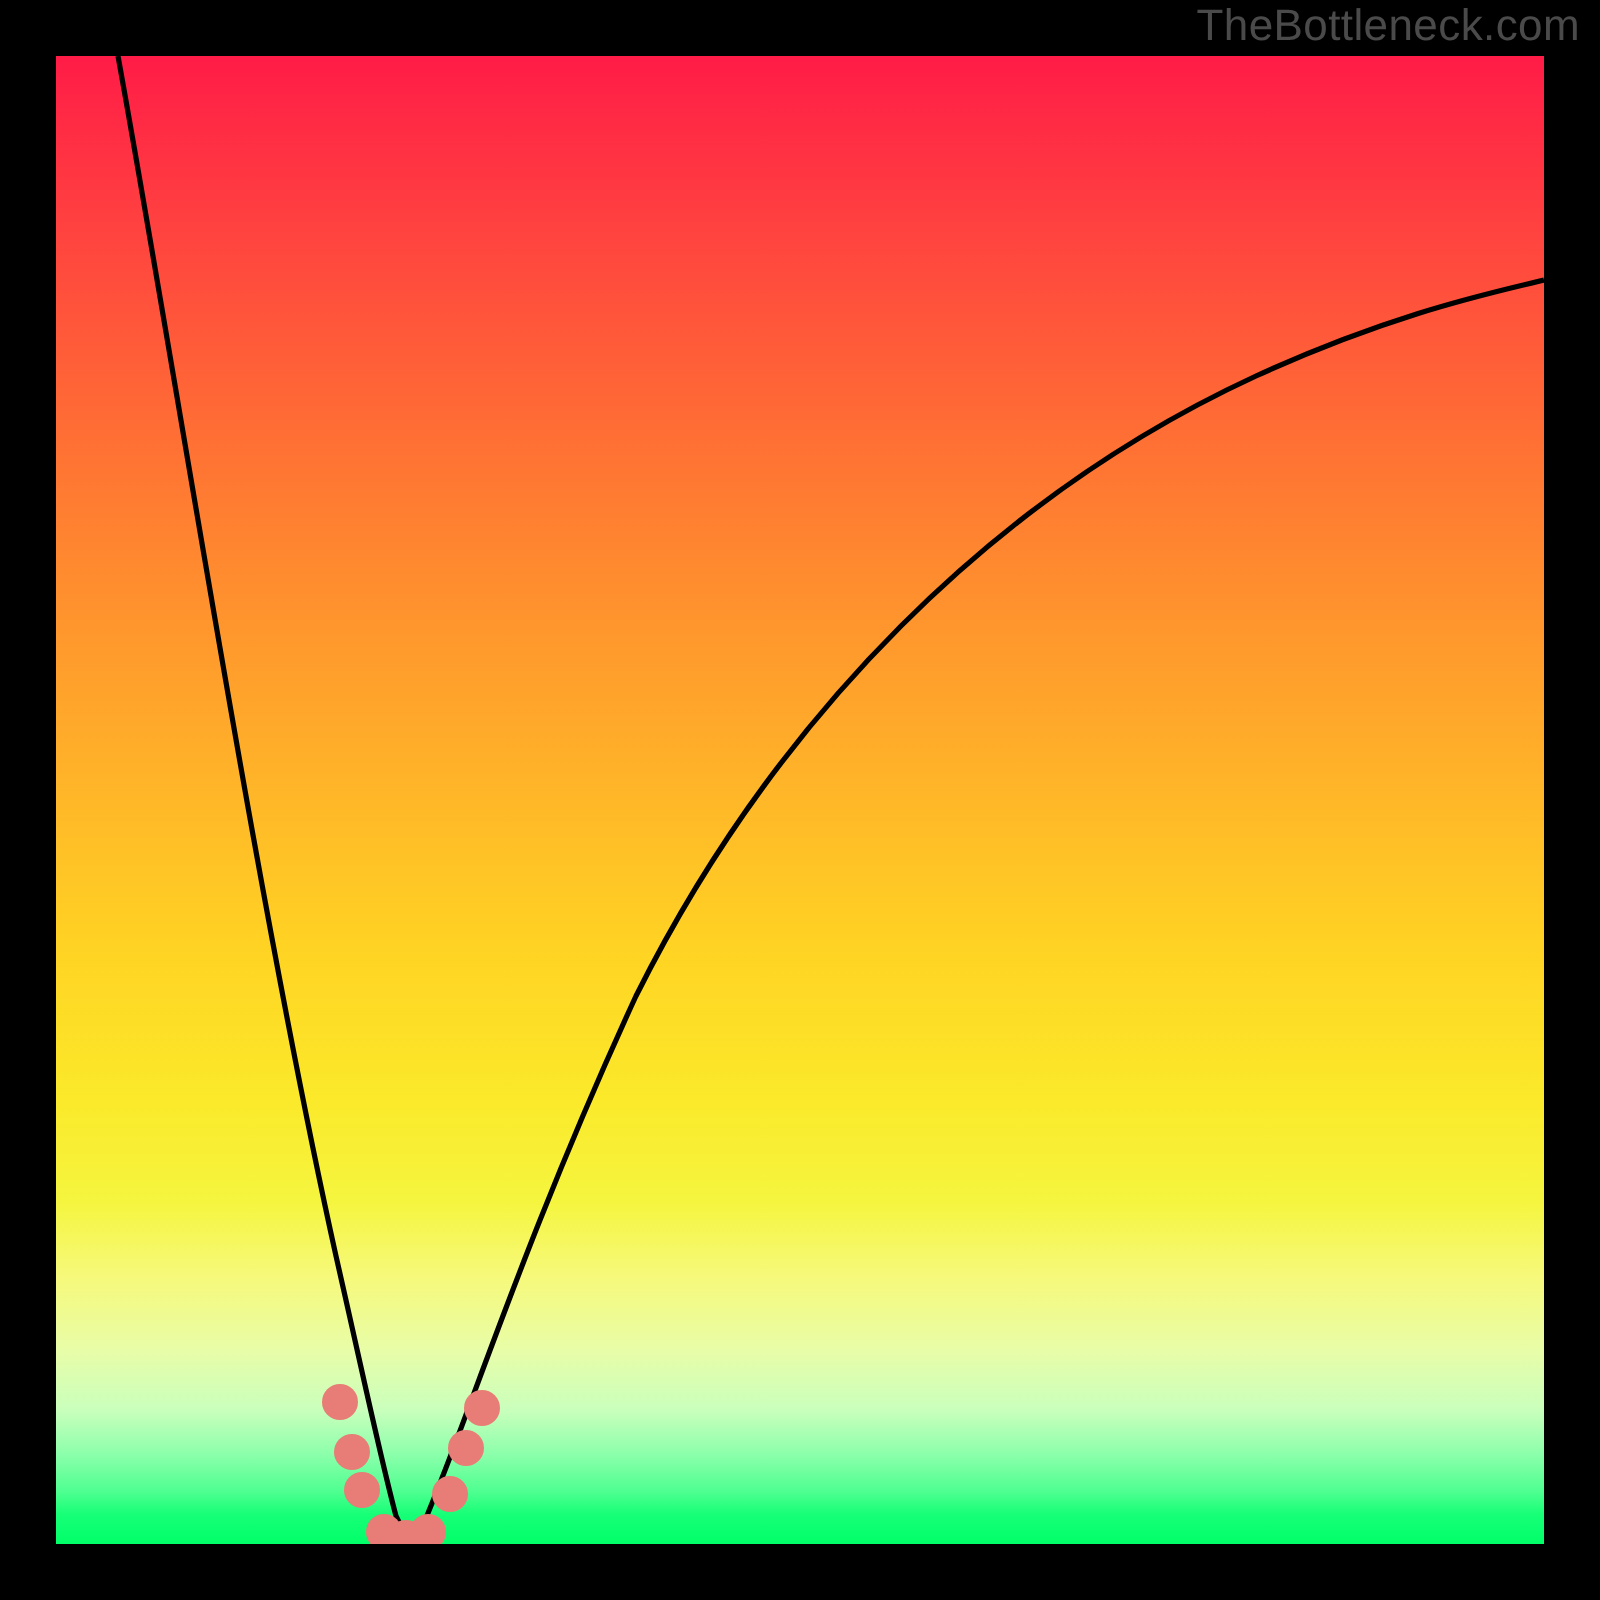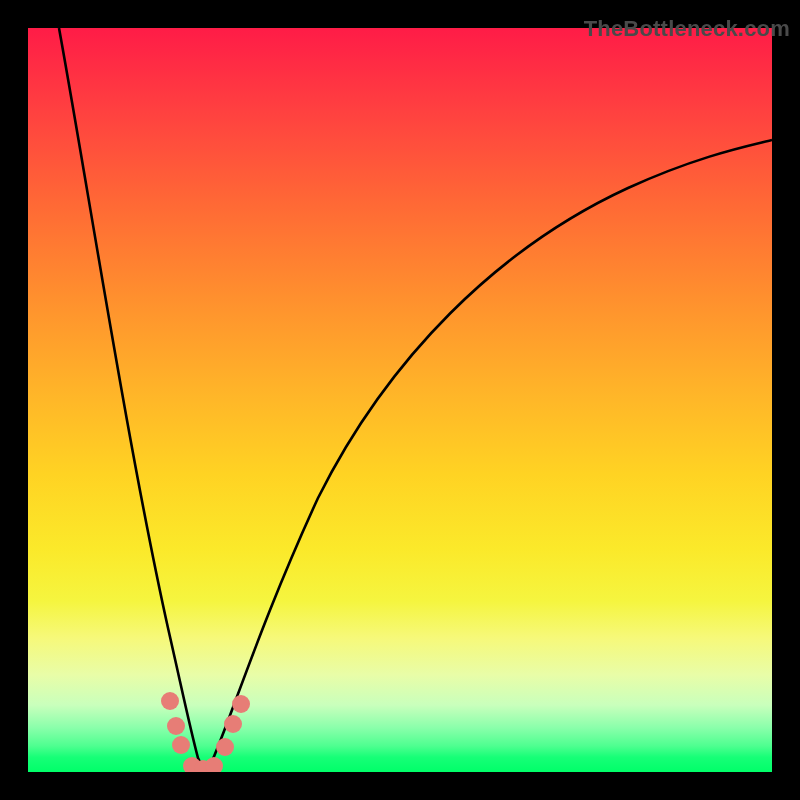--- a/index.html
+++ b/index.html
@@ -36,25 +36,25 @@
       #e8fda8 87%,
       #c9ffbc 91%,
       #8bffab 94%,
       #4eff90 96.5%,
       #17ff77 98%,
       #00ff69 100%
     );
   }
   .watermark {
     position: absolute;
-    top: 16px;
+    top: 0;
     right: 10px;
     color: #4a4a4a;
     font-size: 22px;
-    font-weight: 700;
+    font-weight: 400;
     letter-spacing: 0.2px;
     user-select: none;
   }
   svg.curve {
     position: absolute;
     top: 0; left: 0;
     width: 744px;
     height: 744px;
   }
   .dots circle {

